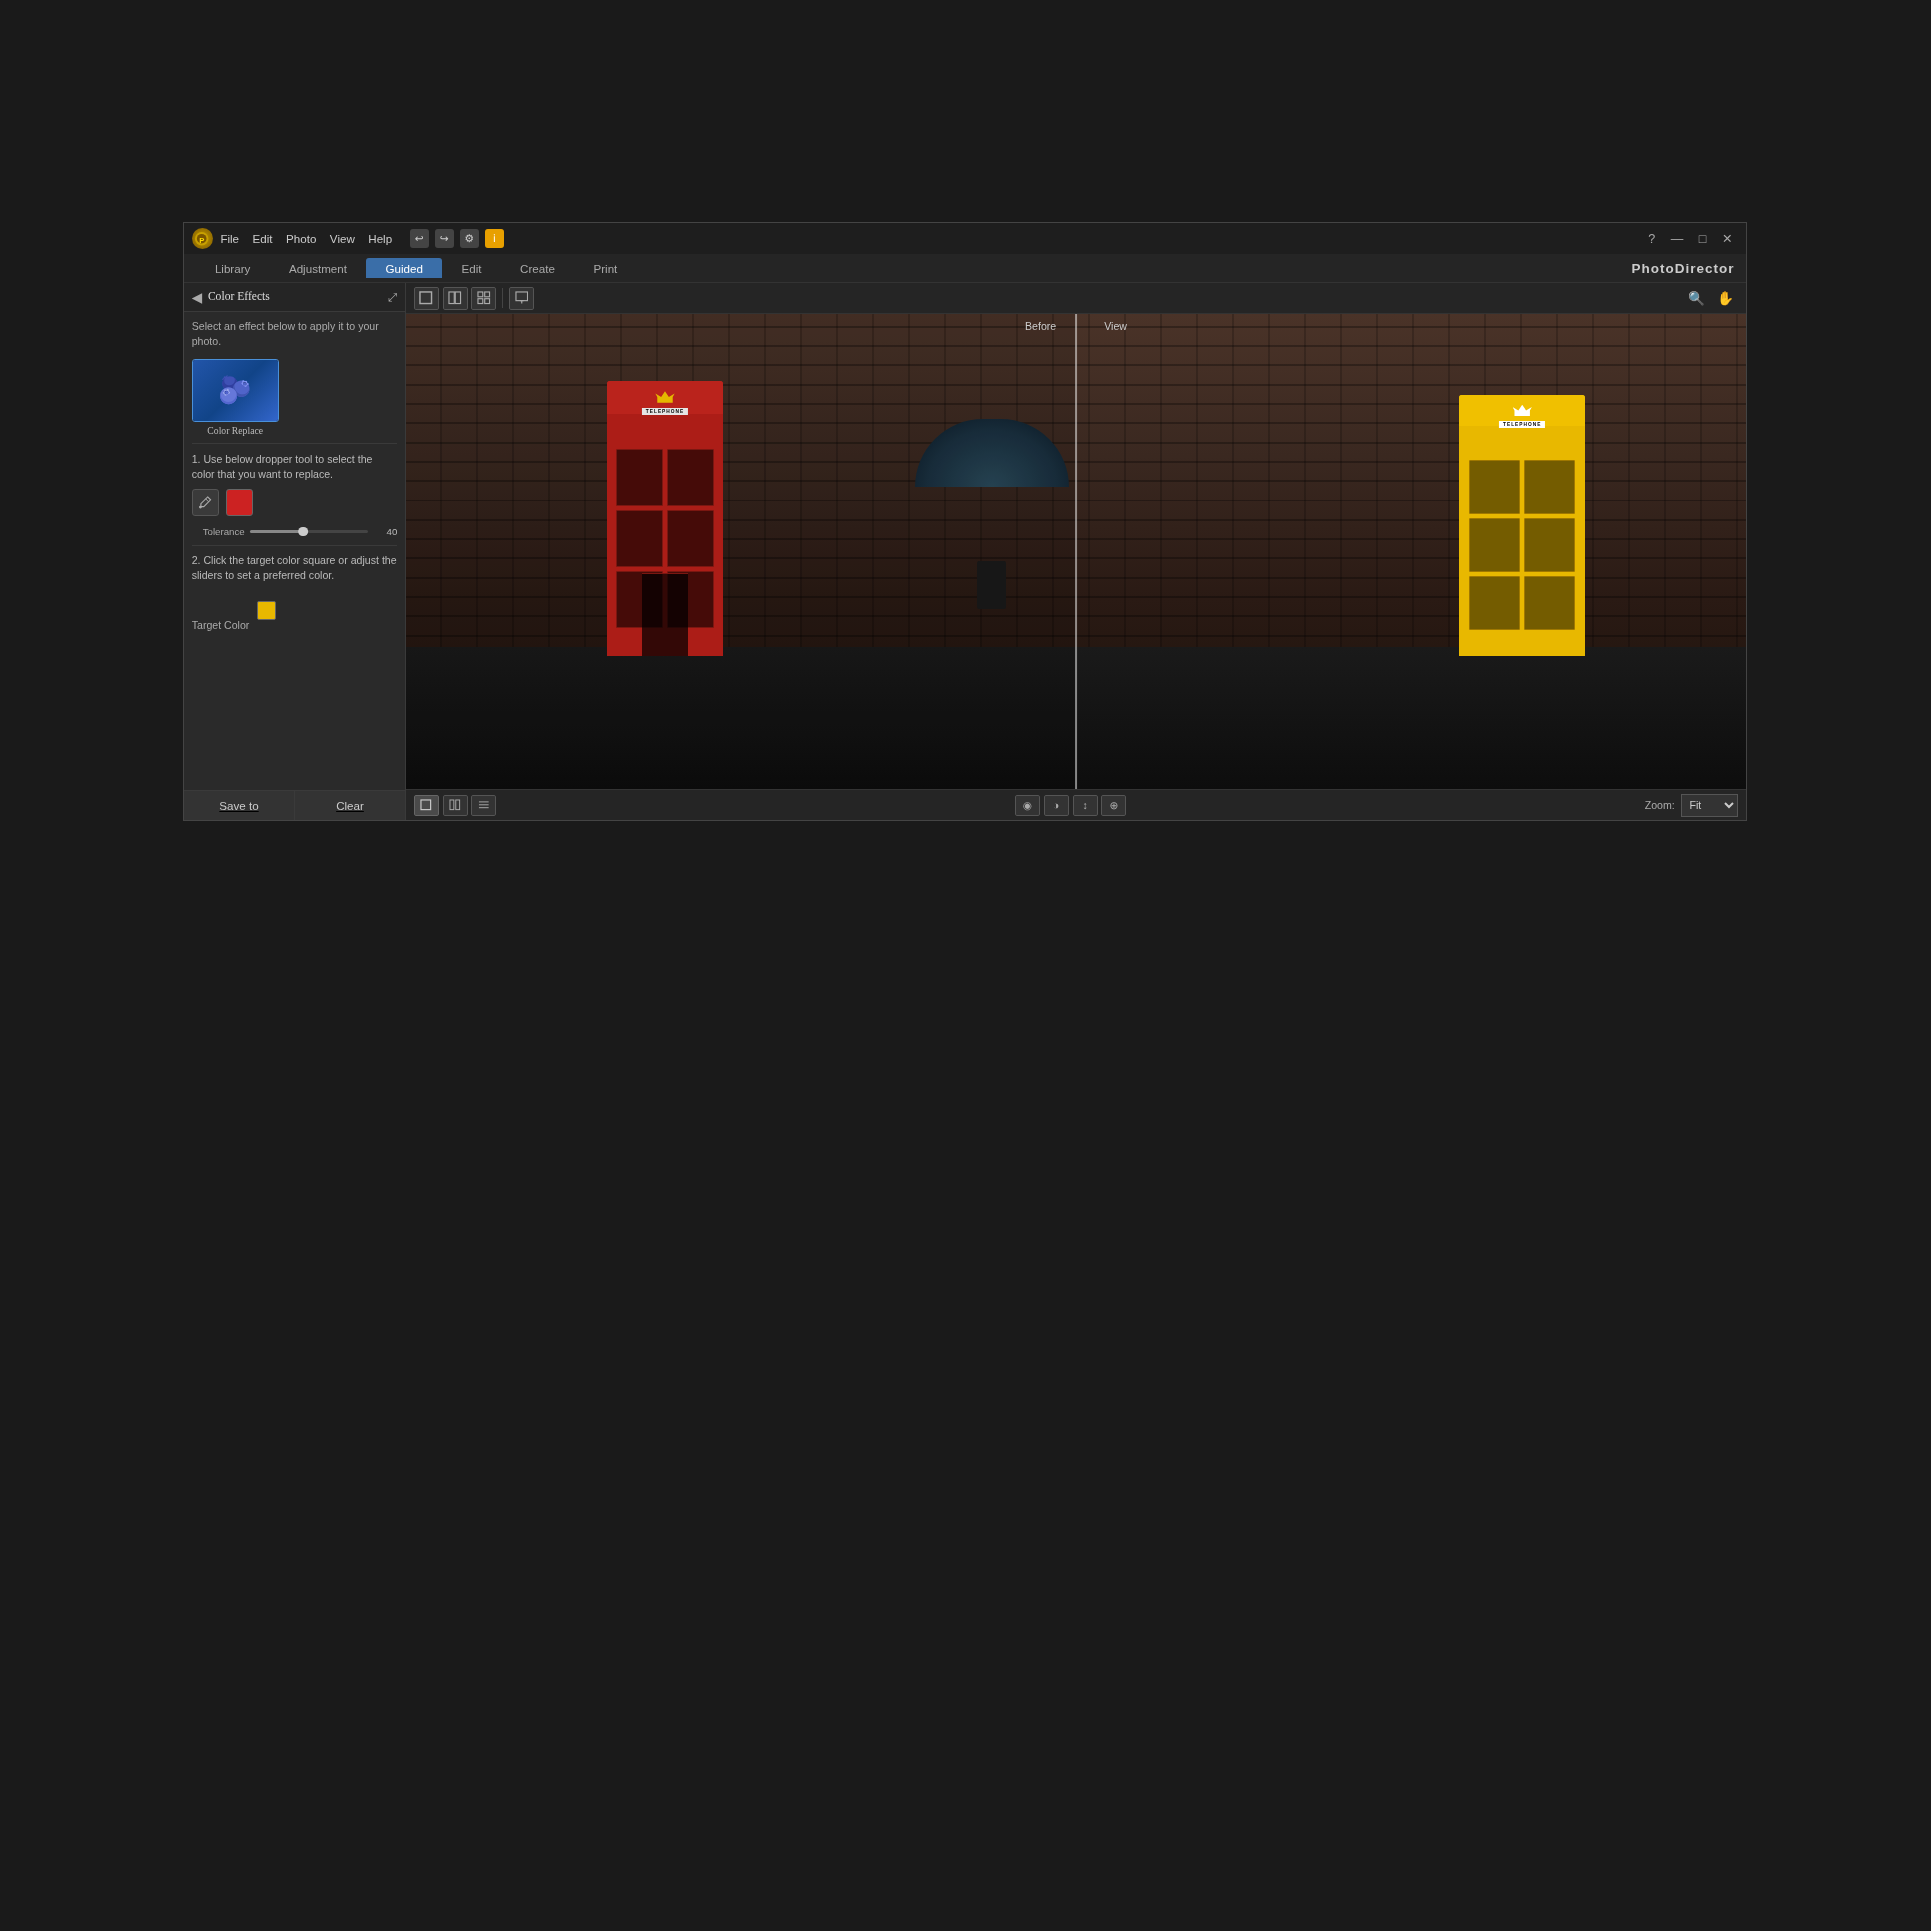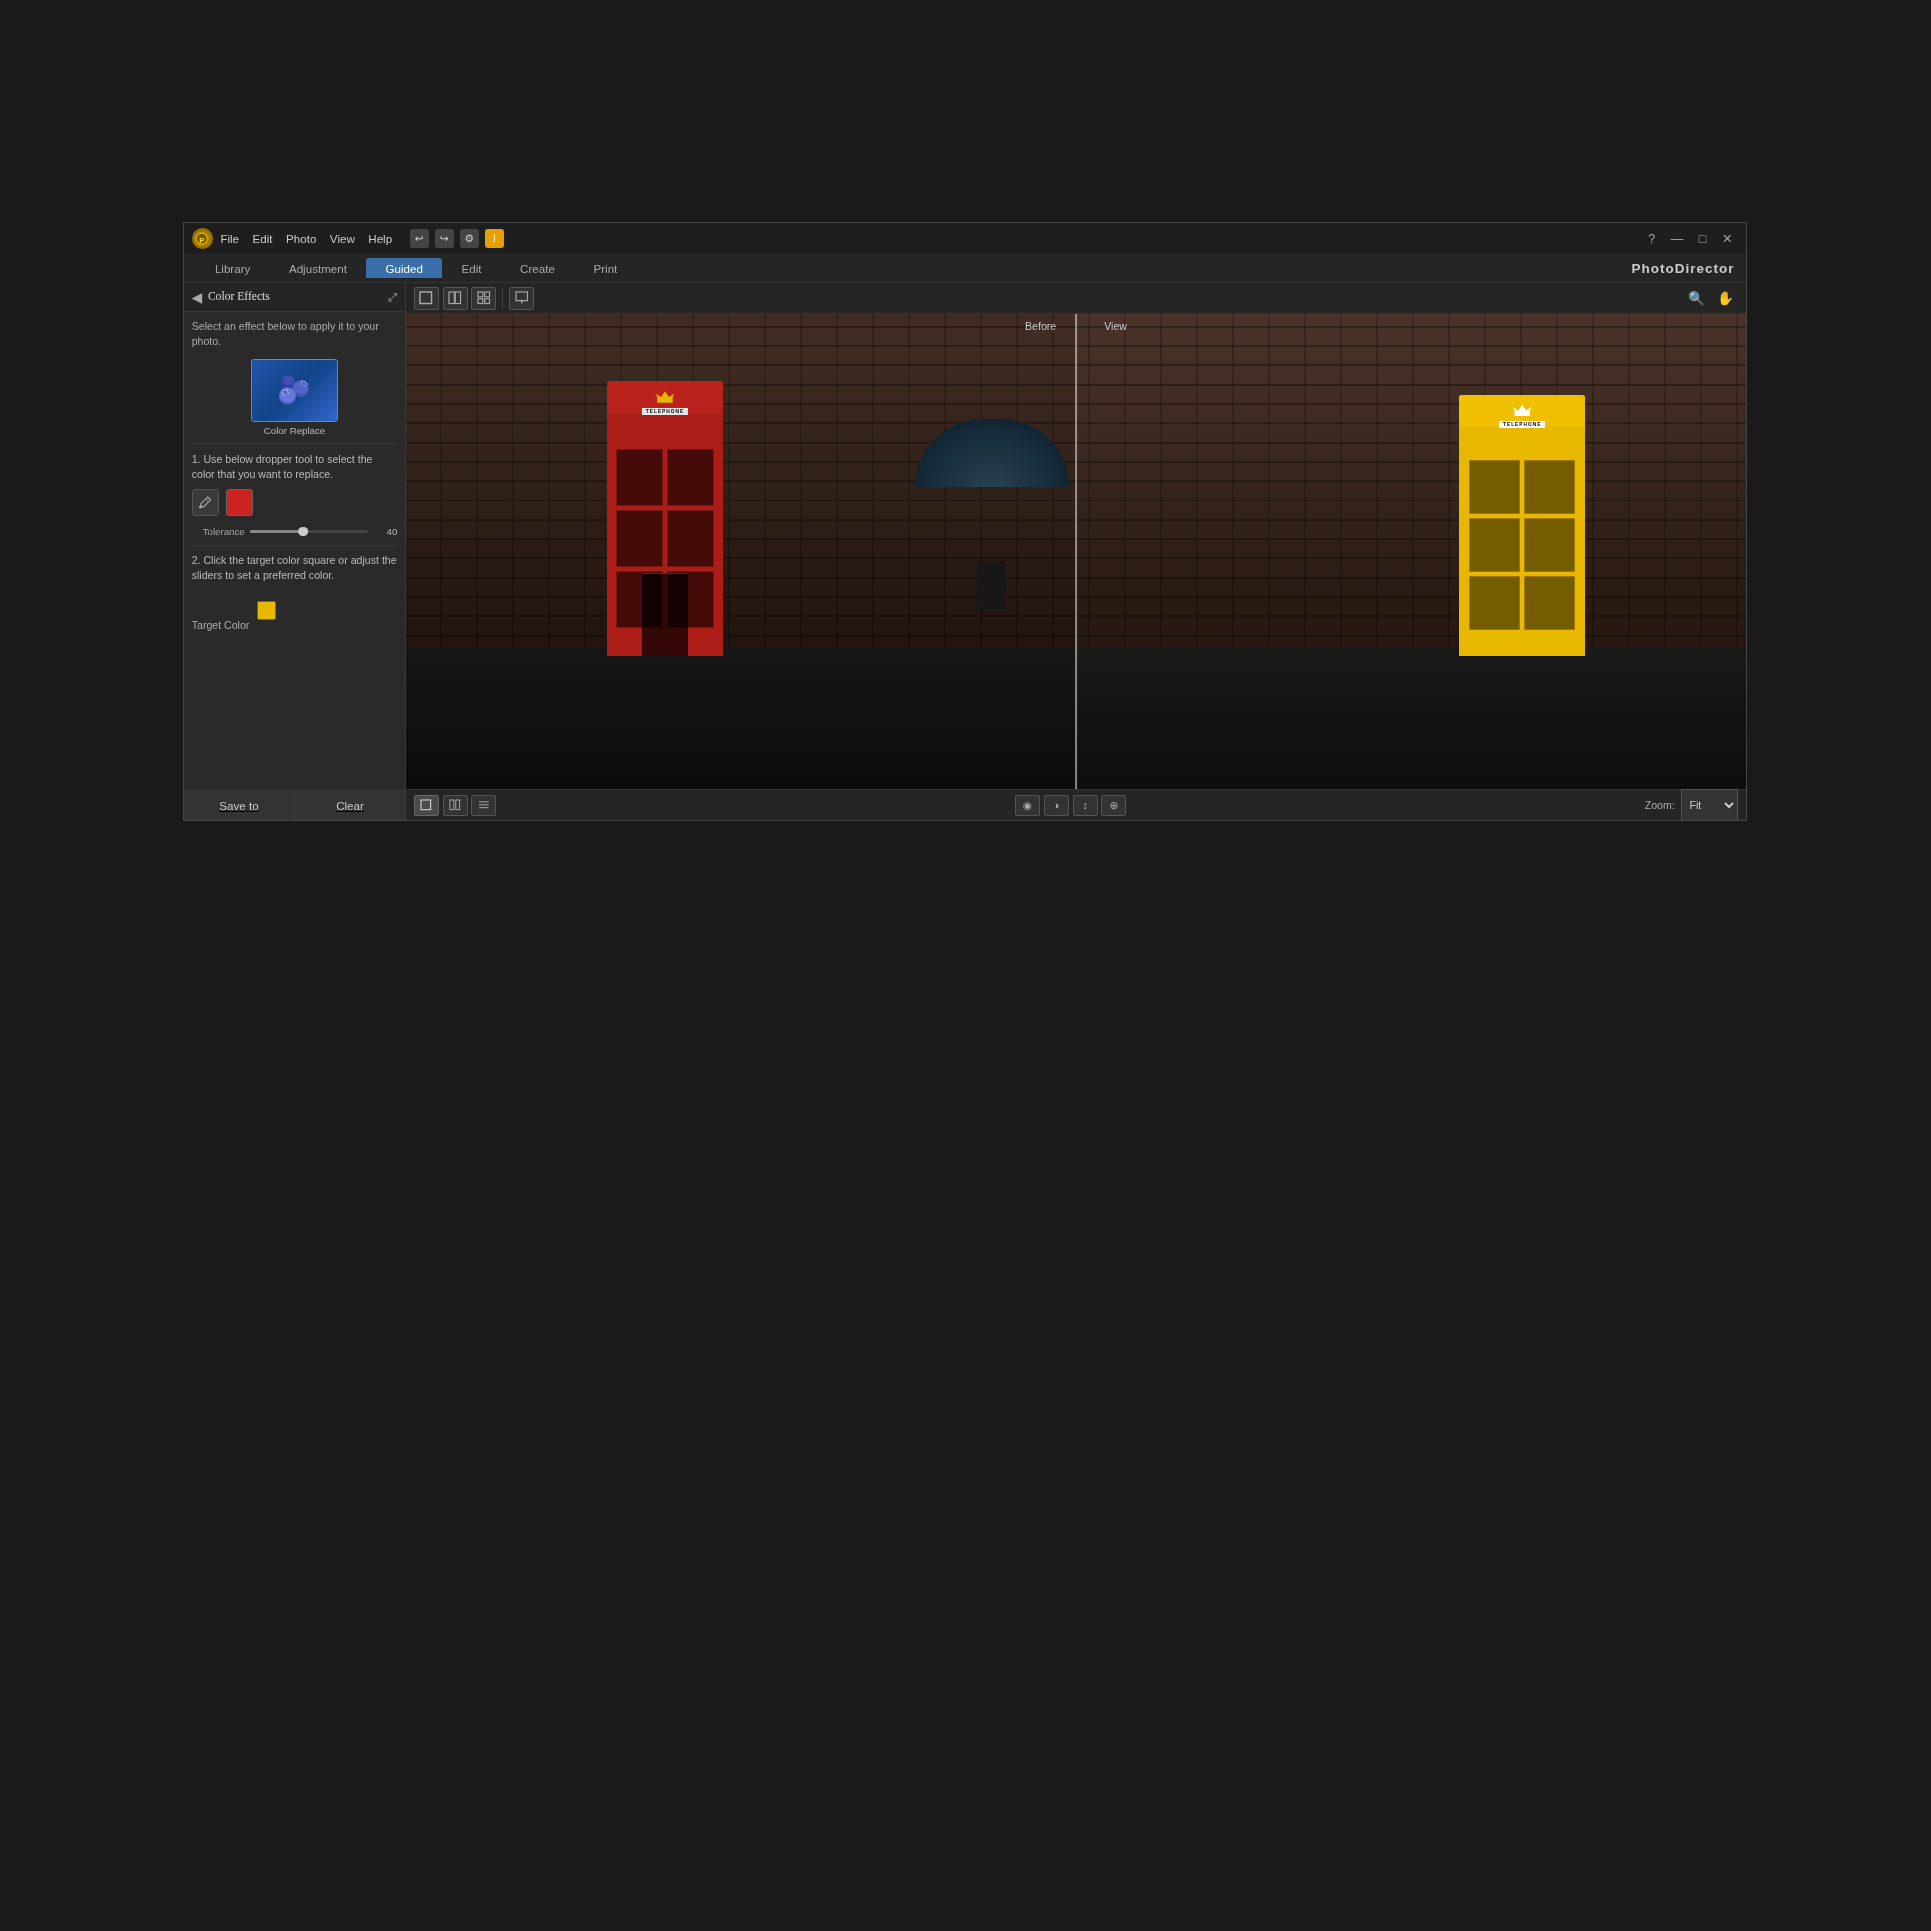--- a/index.html
+++ b/index.html
@@ -701,21 +701,21 @@
       cursor: pointer;
     }
     .bottom-tool-btn.active { background: #4a4a4a; border-color: #666; }
     .zoom-label { color: #aaa; font-size: 10.6px; }
     .zoom-select {
       background: #333;
       border: 1px solid #555;
       color: #ccc;
       font-size: 10.6px;
       padding: 1px 3.9px;
-      height: 32px;
+      height: 23px;
       cursor: pointer;
     }
 
     
     .search-icon-btn {
       width: 25px;
       height: 23px;
       display: flex;
       align-items: center;
       justify-content: center;
@@ -779,21 +779,21 @@
           <span class="back-btn">◀</span>
           <span class="panel-title">Color Effects</span>
         </div>
         <div class="panel-header-right">⤢</div>
       </div>
 
       <div class="panel-body">
         <p class="panel-description">Select an effect below to apply it to your photo.</p>
 
 
-        <div style="display:flex; justify-content:center; margin-bottom:3px;">
+        <div style="display:flex; justify-content:flex-start; margin-bottom:3px;font-family:Liberation Serif, serif;">
           <div class="effect-item">
             <div class="effect-thumbnail selected">
               <div class="effect-thumb-inner replace-thumb"></div>
             </div>
             <span class="effect-label">Color Replace</span>
           </div>
         </div>
 
         <hr class="divider-line">
 

